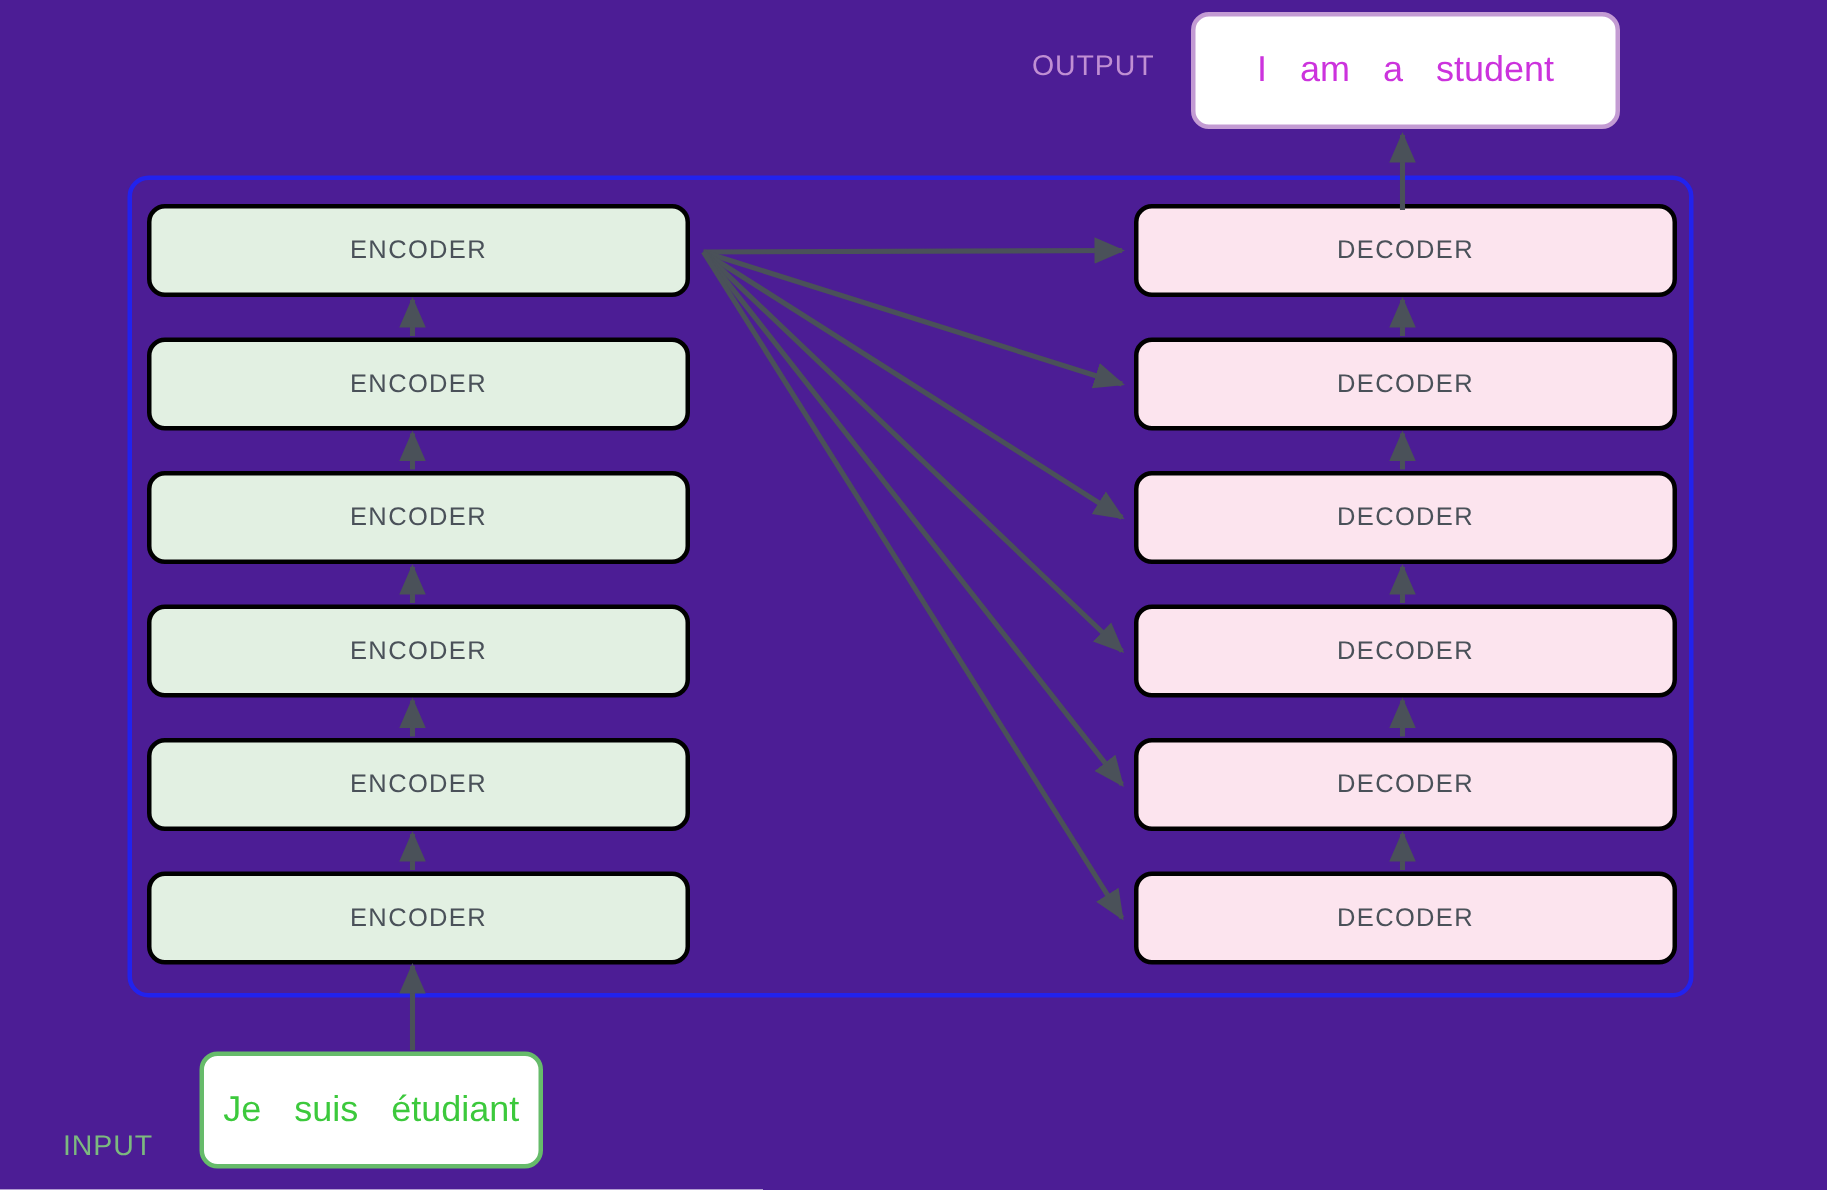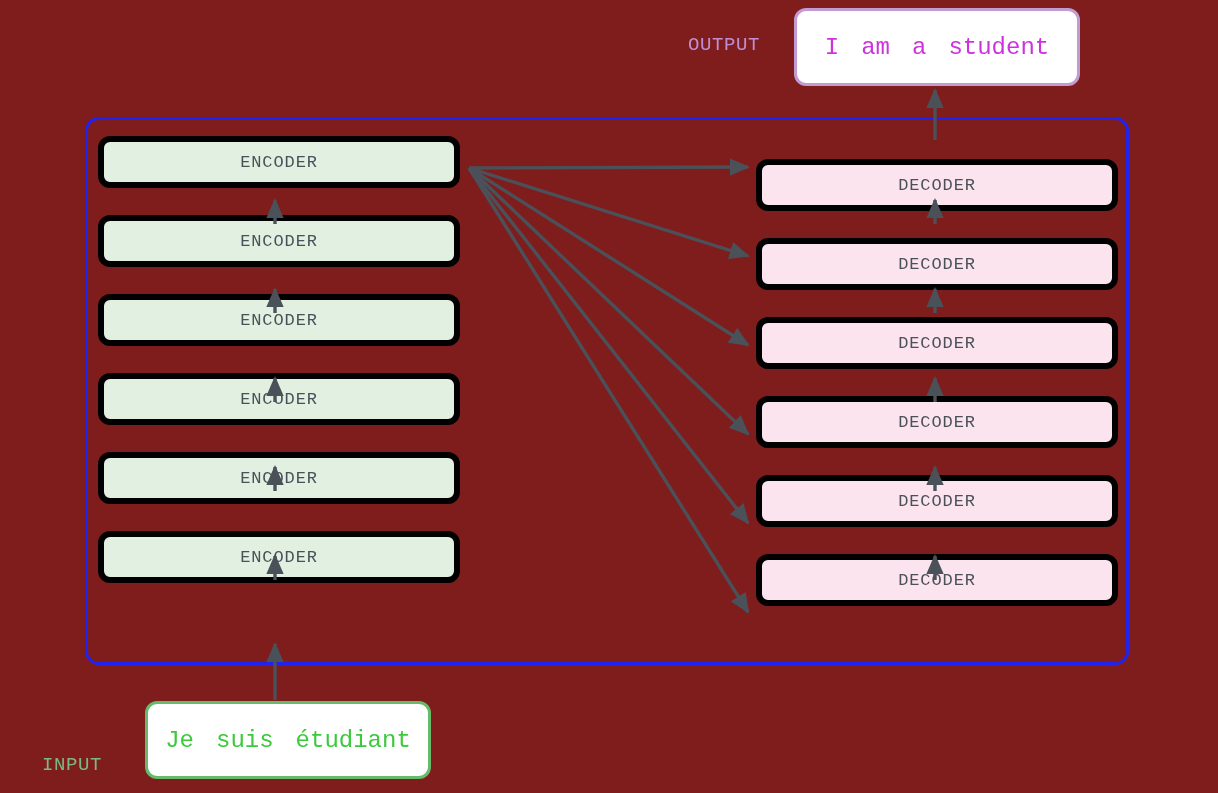--- a/index.html
+++ b/index.html
@@ -8,23 +8,22 @@
     padding: 0;
     background: #ffffff;
   }
   body {
     font-family: "Liberation Sans", "DejaVu Sans", sans-serif;
   }
   #canvas {
     position: relative;
     width: 1218px;
     height: 793px;
-    background: #7f1d1d;
+    background: #4c1d95;
     overflow: hidden;
-    font-family: Liberation Mono, monospace;
   }
 
   
   .io-label {
     position: absolute;
     font-size: 19px;
     letter-spacing: 0.6px;
     font-weight: 400;
     white-space: nowrap;
   }
@@ -52,24 +51,23 @@
   #output-box {
     left: 794px;
     top: 8px;
     width: 286px;
     height: 78px;
     border: 3px solid #c39bd3;
   }
   #input-box {
     left: 133px;
     top: 701px;
-    width: 286px;
+    width: 229px;
     height: 78px;
     border: 3px solid #66bb6a;
-    margin-left: 12px;
   }
   .token-row {
     display: flex;
     align-items: baseline;
     gap: 22px;
   }
   .token {
     font-size: 24px;
     white-space: nowrap;
   }
@@ -95,37 +93,37 @@
     top: 136px;
     width: 362px;
   }
   #encoder-column { left: 98px; }
   #decoder-column { left: 756px; }
 
   .block {
     position: relative;
     box-sizing: border-box;
     width: 362px;
-    height: 52px;
-    border: 6px solid #000000;
+    height: 62px;
+    border: 3px solid #000000;
     border-radius: 12px;
     display: flex;
     align-items: center;
     justify-content: center;
     margin-bottom: 27px;
   }
   .block:last-child { margin-bottom: 0; }
   .block-label {
     font-size: 17px;
     letter-spacing: 0.9px;
     color: #4a5159;
     white-space: nowrap;
   }
   .encoder-block { background: #e2f0e2; }
-  .decoder-block { background: #fce4ee; margin-top: 23px; }
+  .decoder-block { background: #fce4ee; }
 
   
   #arrow-layer {
     position: absolute;
     left: 0;
     top: 0;
     width: 1218px;
     height: 793px;
     pointer-events: none;
   }

